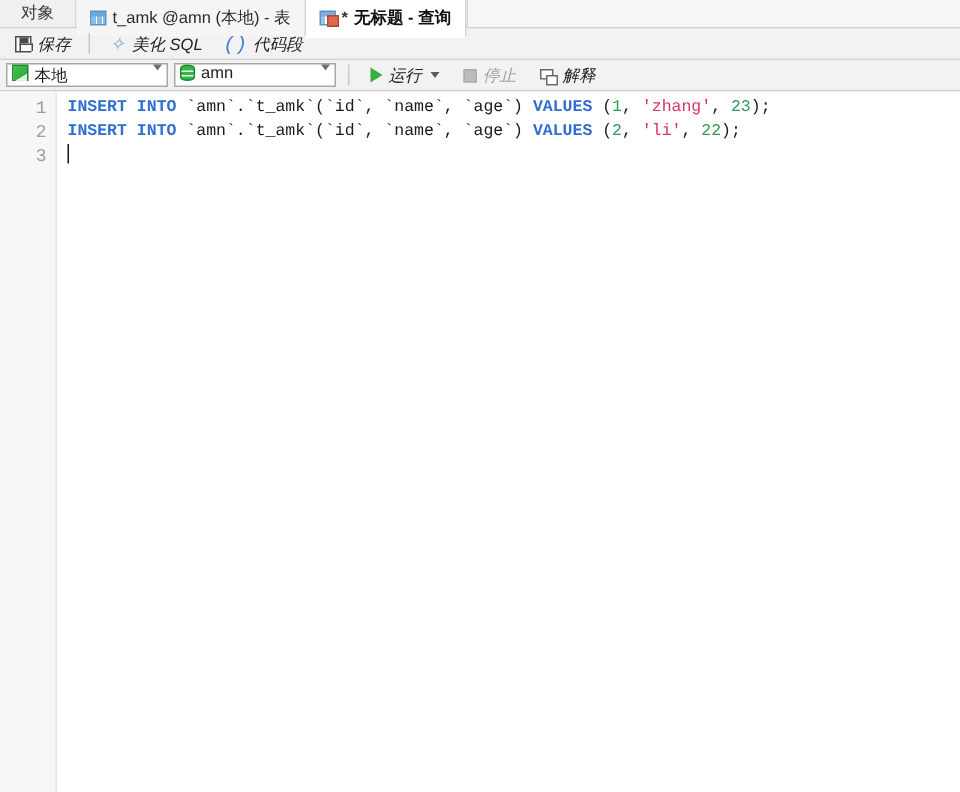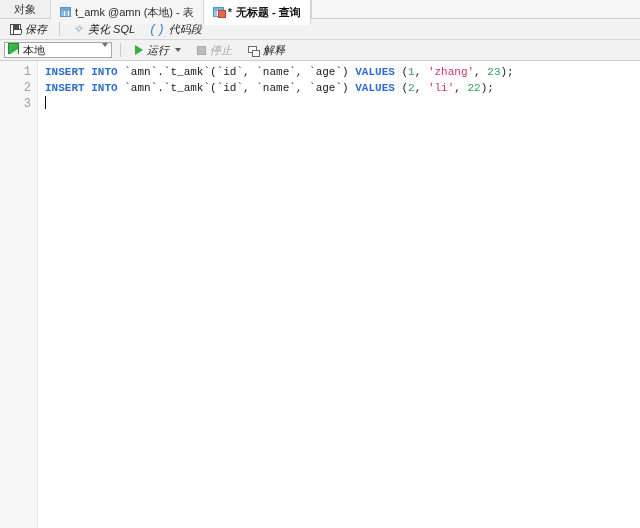--- a/index.html
+++ b/index.html
@@ -346,20 +346,25 @@
     <span>代码段</span>
   </div>
 </div>
 
 <div class="toolbar2">
   <div class="combo">
     <span class="ico-conn"></span>
     <span>本地</span>
     <span class="caret"></span>
   </div>
+  <div class="combo">
+    <span class="ico-db"></span>
+    <span>amn</span>
+    <span class="caret"></span>
+  </div>
   <div class="tsep"></div>
   <div class="tbtn">
     <span class="ico-run"></span>
     <span>运行</span>
     <span class="dropcaret"></span>
   </div>
   <div class="tbtn disabled">
     <span class="ico-stop"></span>
     <span>停止</span>
   </div>

